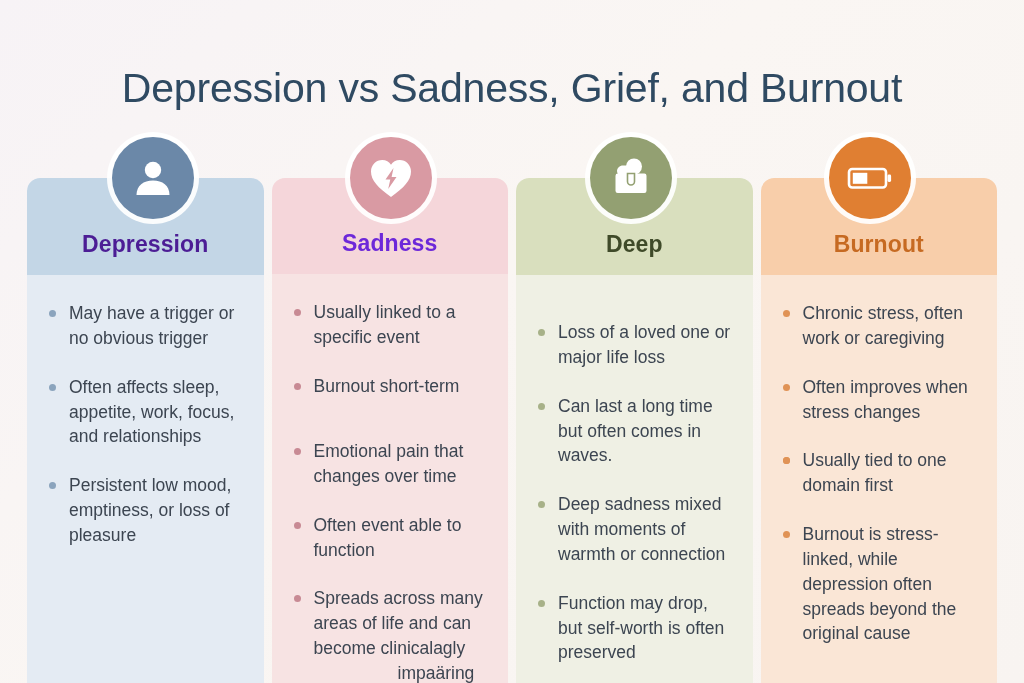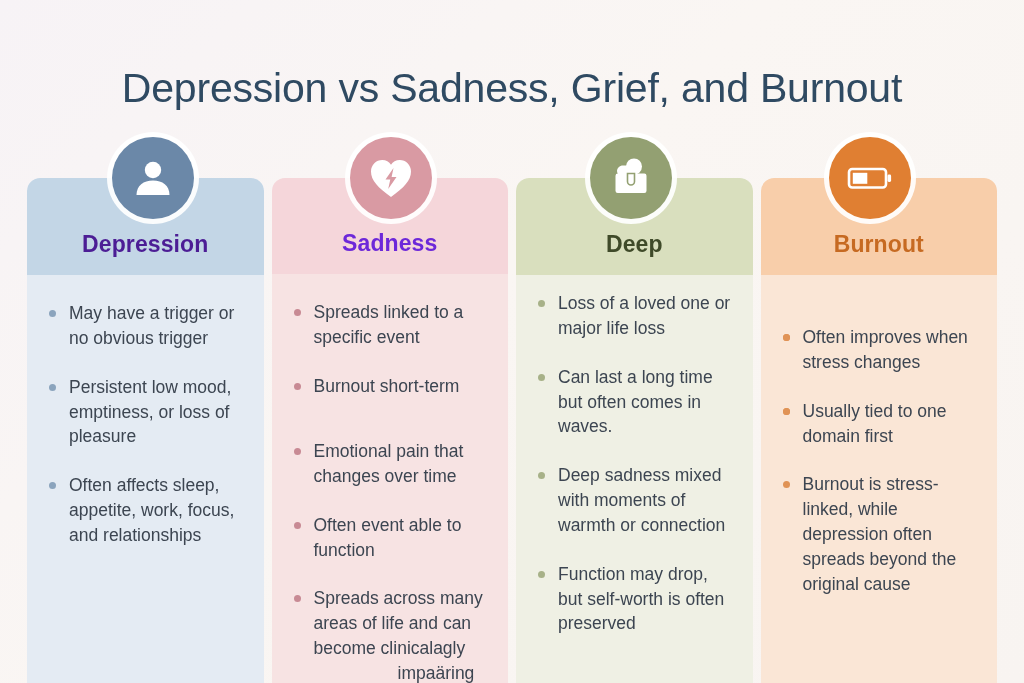--- a/index.html
+++ b/index.html
@@ -145,39 +145,39 @@
         <span class="col-header-title" style="color:#4c1d95;">Depression</span>
       </div>
       <div class="col-body">
         <ul class="bullet-list">
           <li class="bullet-item">
             <span class="bullet-dot" style="background:#8ba4bd;"></span>
             <span class="bullet-text">May have a trigger or no obvious trigger</span>
           </li>
           <li class="bullet-item">
             <span class="bullet-dot" style="background:#8ba4bd;"></span>
+            <span class="bullet-text">Often affects sleep, appetite, work, focus, and relationships</span>
+          </li>
+          <li class="bullet-item">
+            <span class="bullet-dot" style="background:#8ba4bd;"></span>
             <span class="bullet-text">Persistent low mood, emptiness, or loss of pleasure</span>
-          </li>
-          <li class="bullet-item">
-            <span class="bullet-dot" style="background:#8ba4bd;"></span>
-            <span class="bullet-text">Often affects sleep, appetite, work, focus, and relationships</span>
           </li>
         </ul>
       </div>
     </div>
 
     <div class="column" style="background:#f7e3e3;">
       <div class="col-header" style="background:#f5d6da;">
         <span class="col-header-title" style="color:#6d28d9;">Sadness</span>
       </div>
       <div class="col-body">
         <ul class="bullet-list">
           <li class="bullet-item">
             <span class="bullet-dot" style="background:#c88a94;"></span>
-            <span class="bullet-text">Spreads linked to a specific event</span>
+            <span class="bullet-text">Usually linked to a specific event</span>
           </li>
           <li class="bullet-item" style="margin-bottom:40px;">
             <span class="bullet-dot" style="background:#c88a94;"></span>
             <span class="bullet-text">Burnout short-term</span>
           </li>
           <li class="bullet-item">
             <span class="bullet-dot" style="background:#c88a94;"></span>
             <span class="bullet-text">Emotional pain that changes over time</span>
           </li>
           <li class="bullet-item">
@@ -189,21 +189,21 @@
             <span class="bullet-text">Spreads across many areas of life and can become clinicalagly <span class="indent-run">impaäring</span></span>
           </li>
         </ul>
       </div>
     </div>
 
     <div class="column" style="background:#eff0e4;">
       <div class="col-header" style="background:#d9dfbe;">
         <span class="col-header-title" style="color:#3f4a29;">Deep</span>
       </div>
-      <div class="col-body" style="padding-top:16px;">
+      <div class="col-body" style="padding-top:45px;">
         <ul class="bullet-list">
           <li class="bullet-item">
             <span class="bullet-dot" style="background:#a7b188;"></span>
             <span class="bullet-text">Loss of a loved one or major life loss</span>
           </li>
           <li class="bullet-item">
             <span class="bullet-dot" style="background:#a7b188;"></span>
             <span class="bullet-text">Can last a long time but often comes in waves.</span>
           </li>
           <li class="bullet-item">
@@ -219,20 +219,21 @@
     </div>
 
     <div class="column" style="background:#fae6d6;">
       <div class="col-header" style="background:#f8ceaa;text-align:right;">
         <span class="col-header-title" style="color:#c66a22;">Burnout</span>
       </div>
       <div class="col-body">
         <ul class="bullet-list">
           <li class="bullet-item">
             <span class="bullet-dot" style="background:#e09356;"></span>
+            <span class="bullet-text">Chronic stress, often work or caregiving</span>
           </li>
           <li class="bullet-item">
             <span class="bullet-dot" style="background:#e09356;"></span>
             <span class="bullet-text">Often improves when stress changes</span>
           </li>
           <li class="bullet-item">
             <span class="bullet-dot" style="background:#e09356;"></span>
           </li>
           <li class="bullet-item">
             <span class="bullet-dot" style="background:#e09356;"></span>

